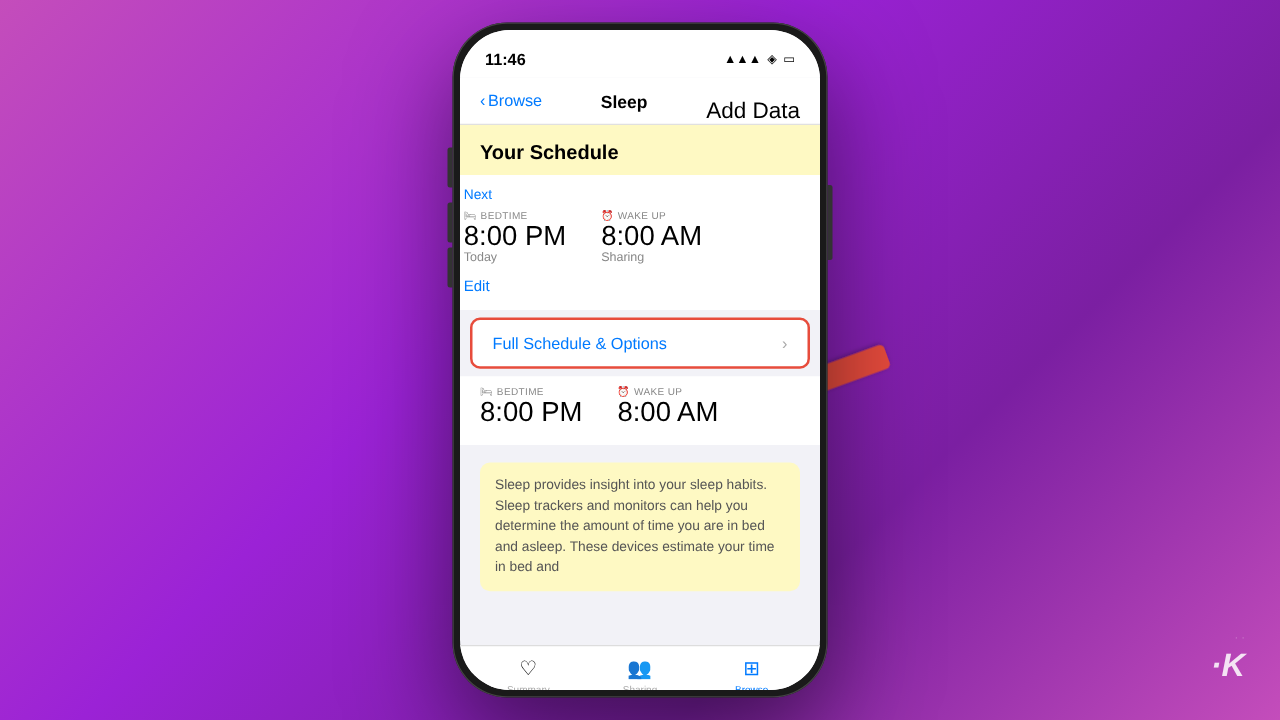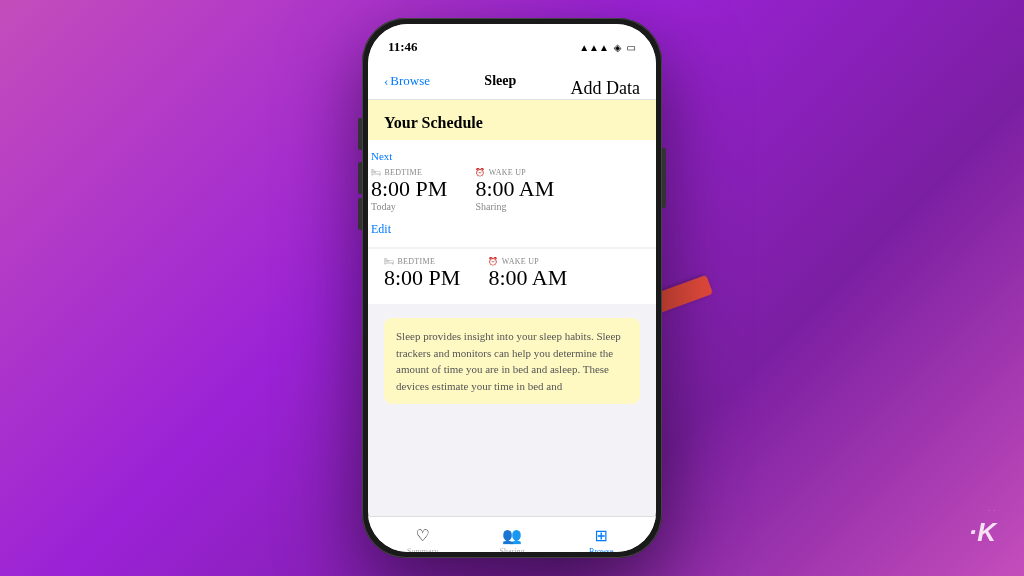--- a/index.html
+++ b/index.html
@@ -285,21 +285,20 @@
       position: absolute;
       top: 245px;
       right: -70px;
       width: 120px;
       height: 70px;
       pointer-events: none;
     }
 
     .phone-wrapper {
       position: relative;
-      font-family: Liberation Serif, serif;
     }
 
     
     .scrollable {
       height: calc(540px - 38px - 38px - 48px);
       overflow: hidden;
     }
   </style>
 </head>
 <body>
@@ -364,20 +363,24 @@
                 <span>⏰</span>
                 <span>WAKE UP</span>
               </label>
               <div class="time">8:00 AM</div>
               <div class="day">Sharing</div>
             </div>
           </div>
           <div class="edit-link">Edit</div>
         </div>
 
+        <div class="full-schedule-btn">
+          <span class="full-schedule-text">Full Schedule &amp; Options</span>
+          <span class="chevron">›</span>
+        </div>
 
         <div class="weekdays-card">
           <div class="schedule-row">
             <div class="schedule-item">
               <label>
                 <span>🛏</span>
                 <span>BEDTIME</span>
               </label>
               <div class="time">8:00 PM</div>
             </div>

